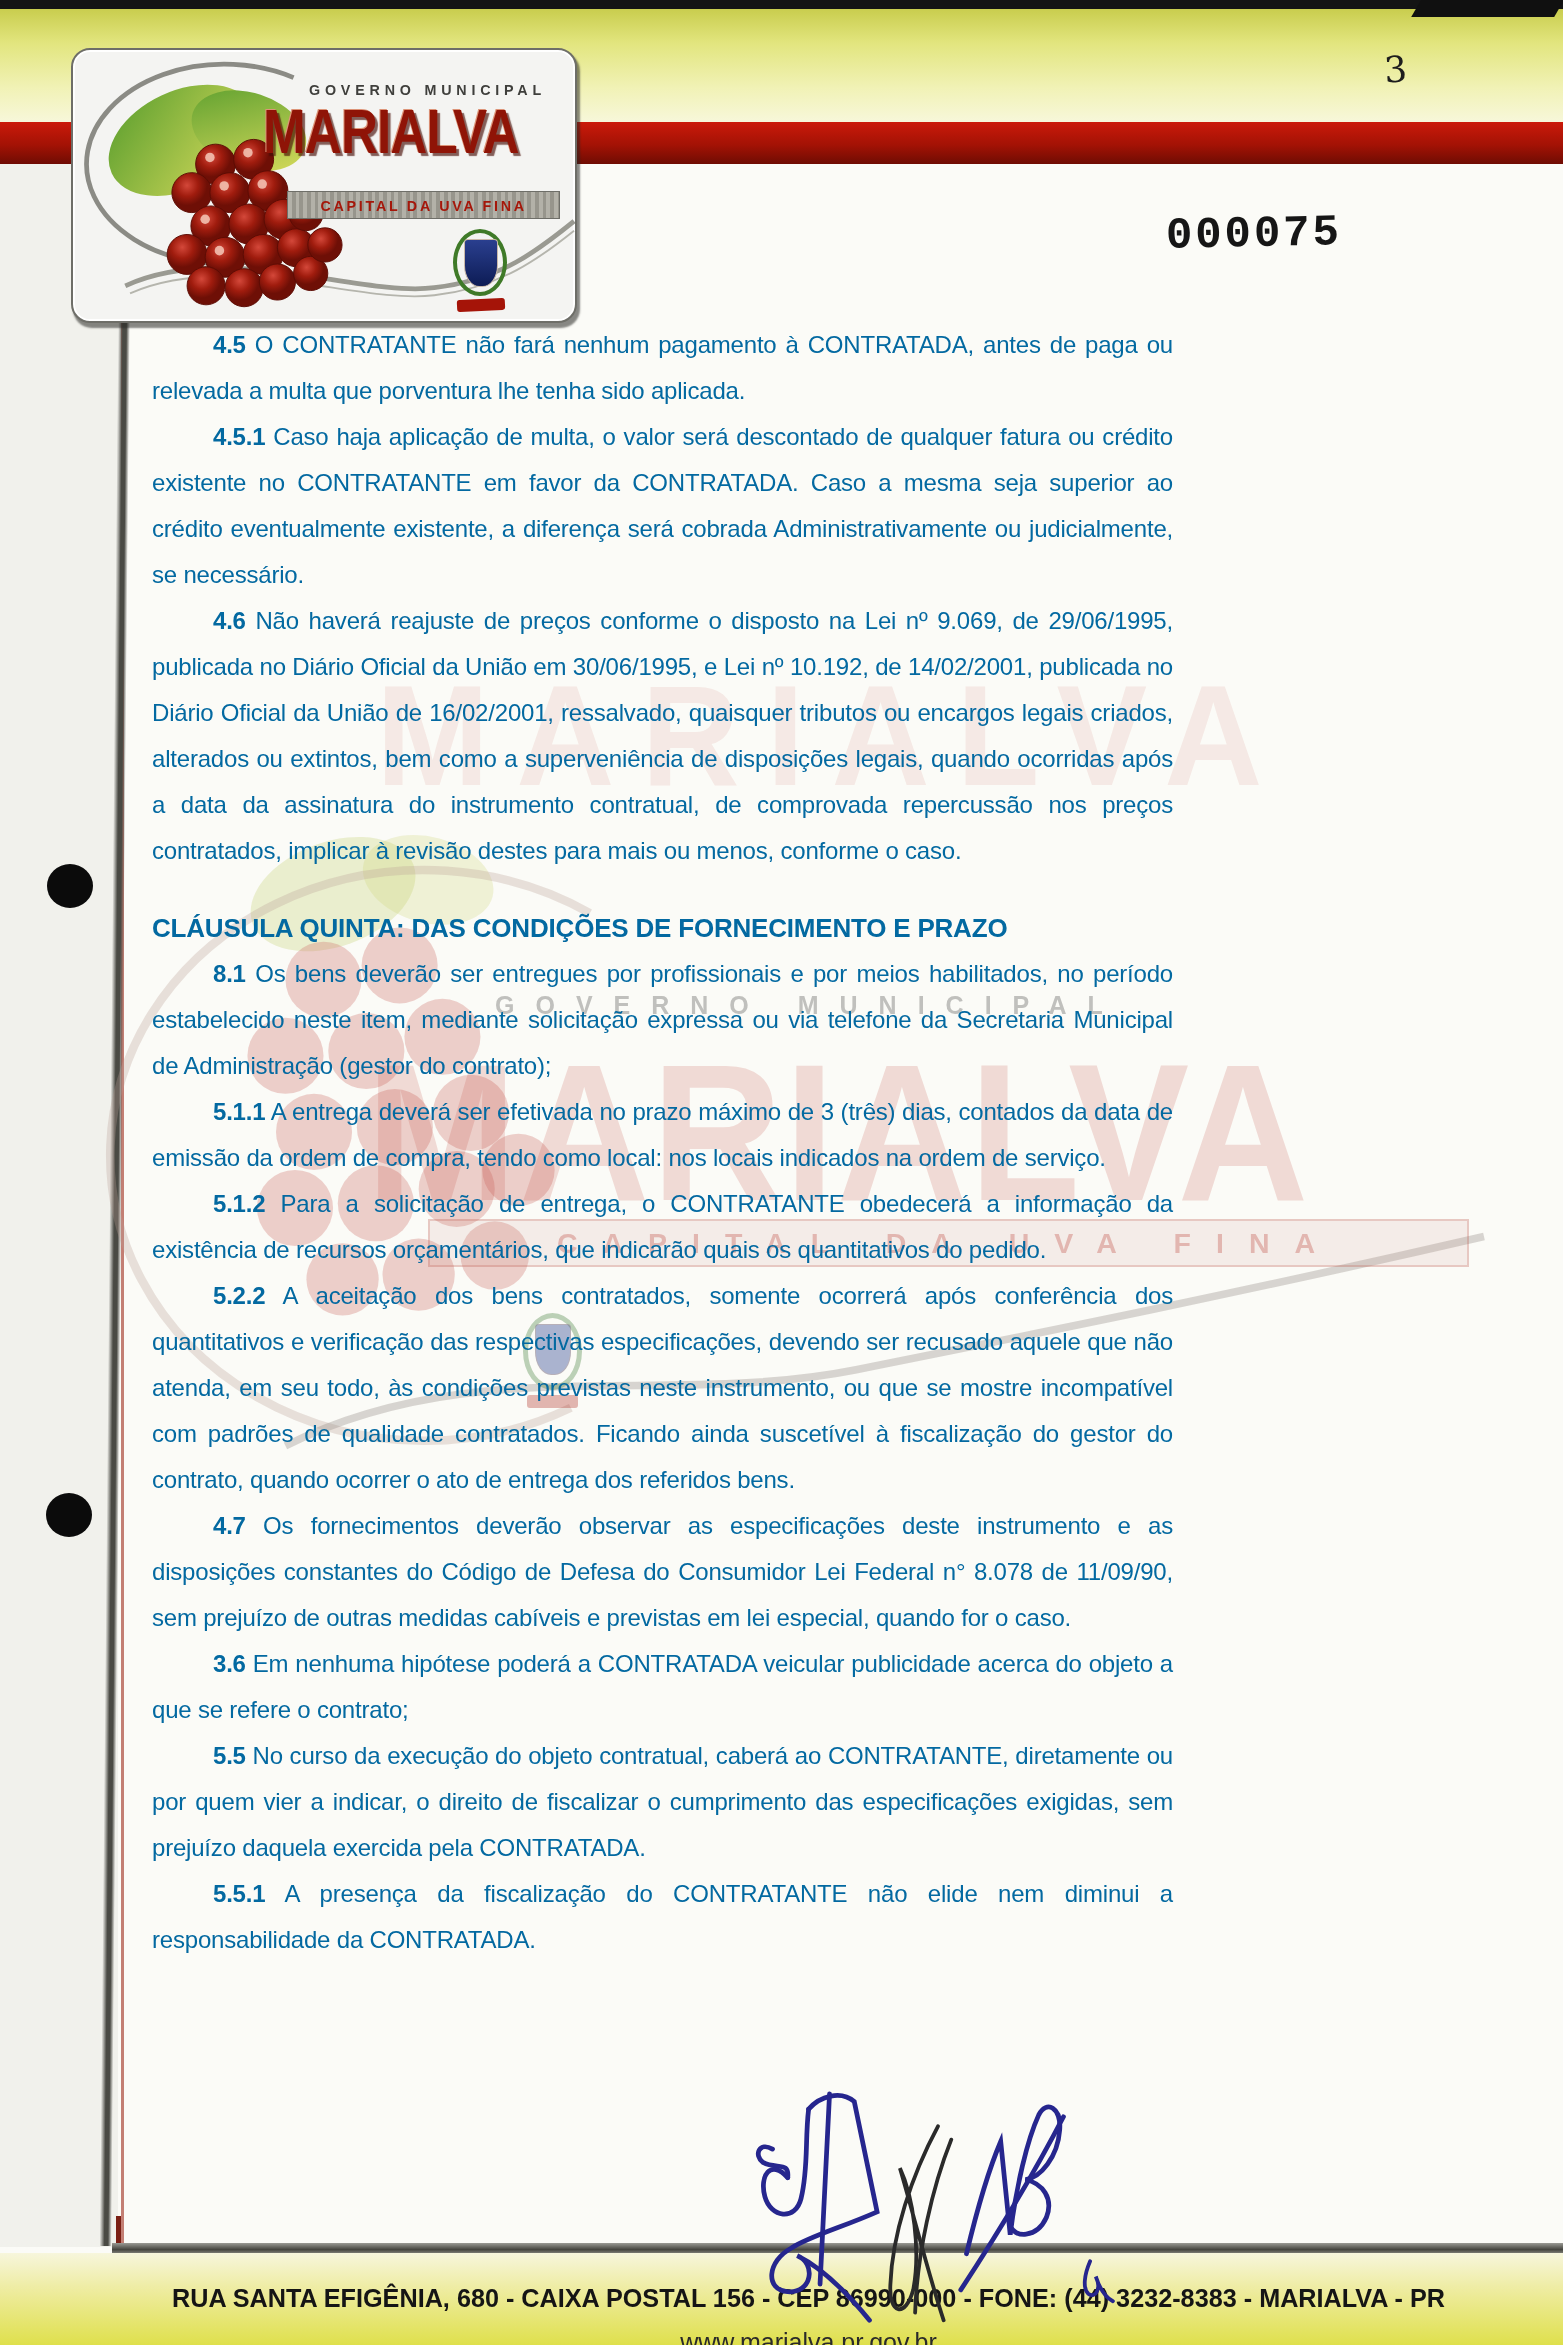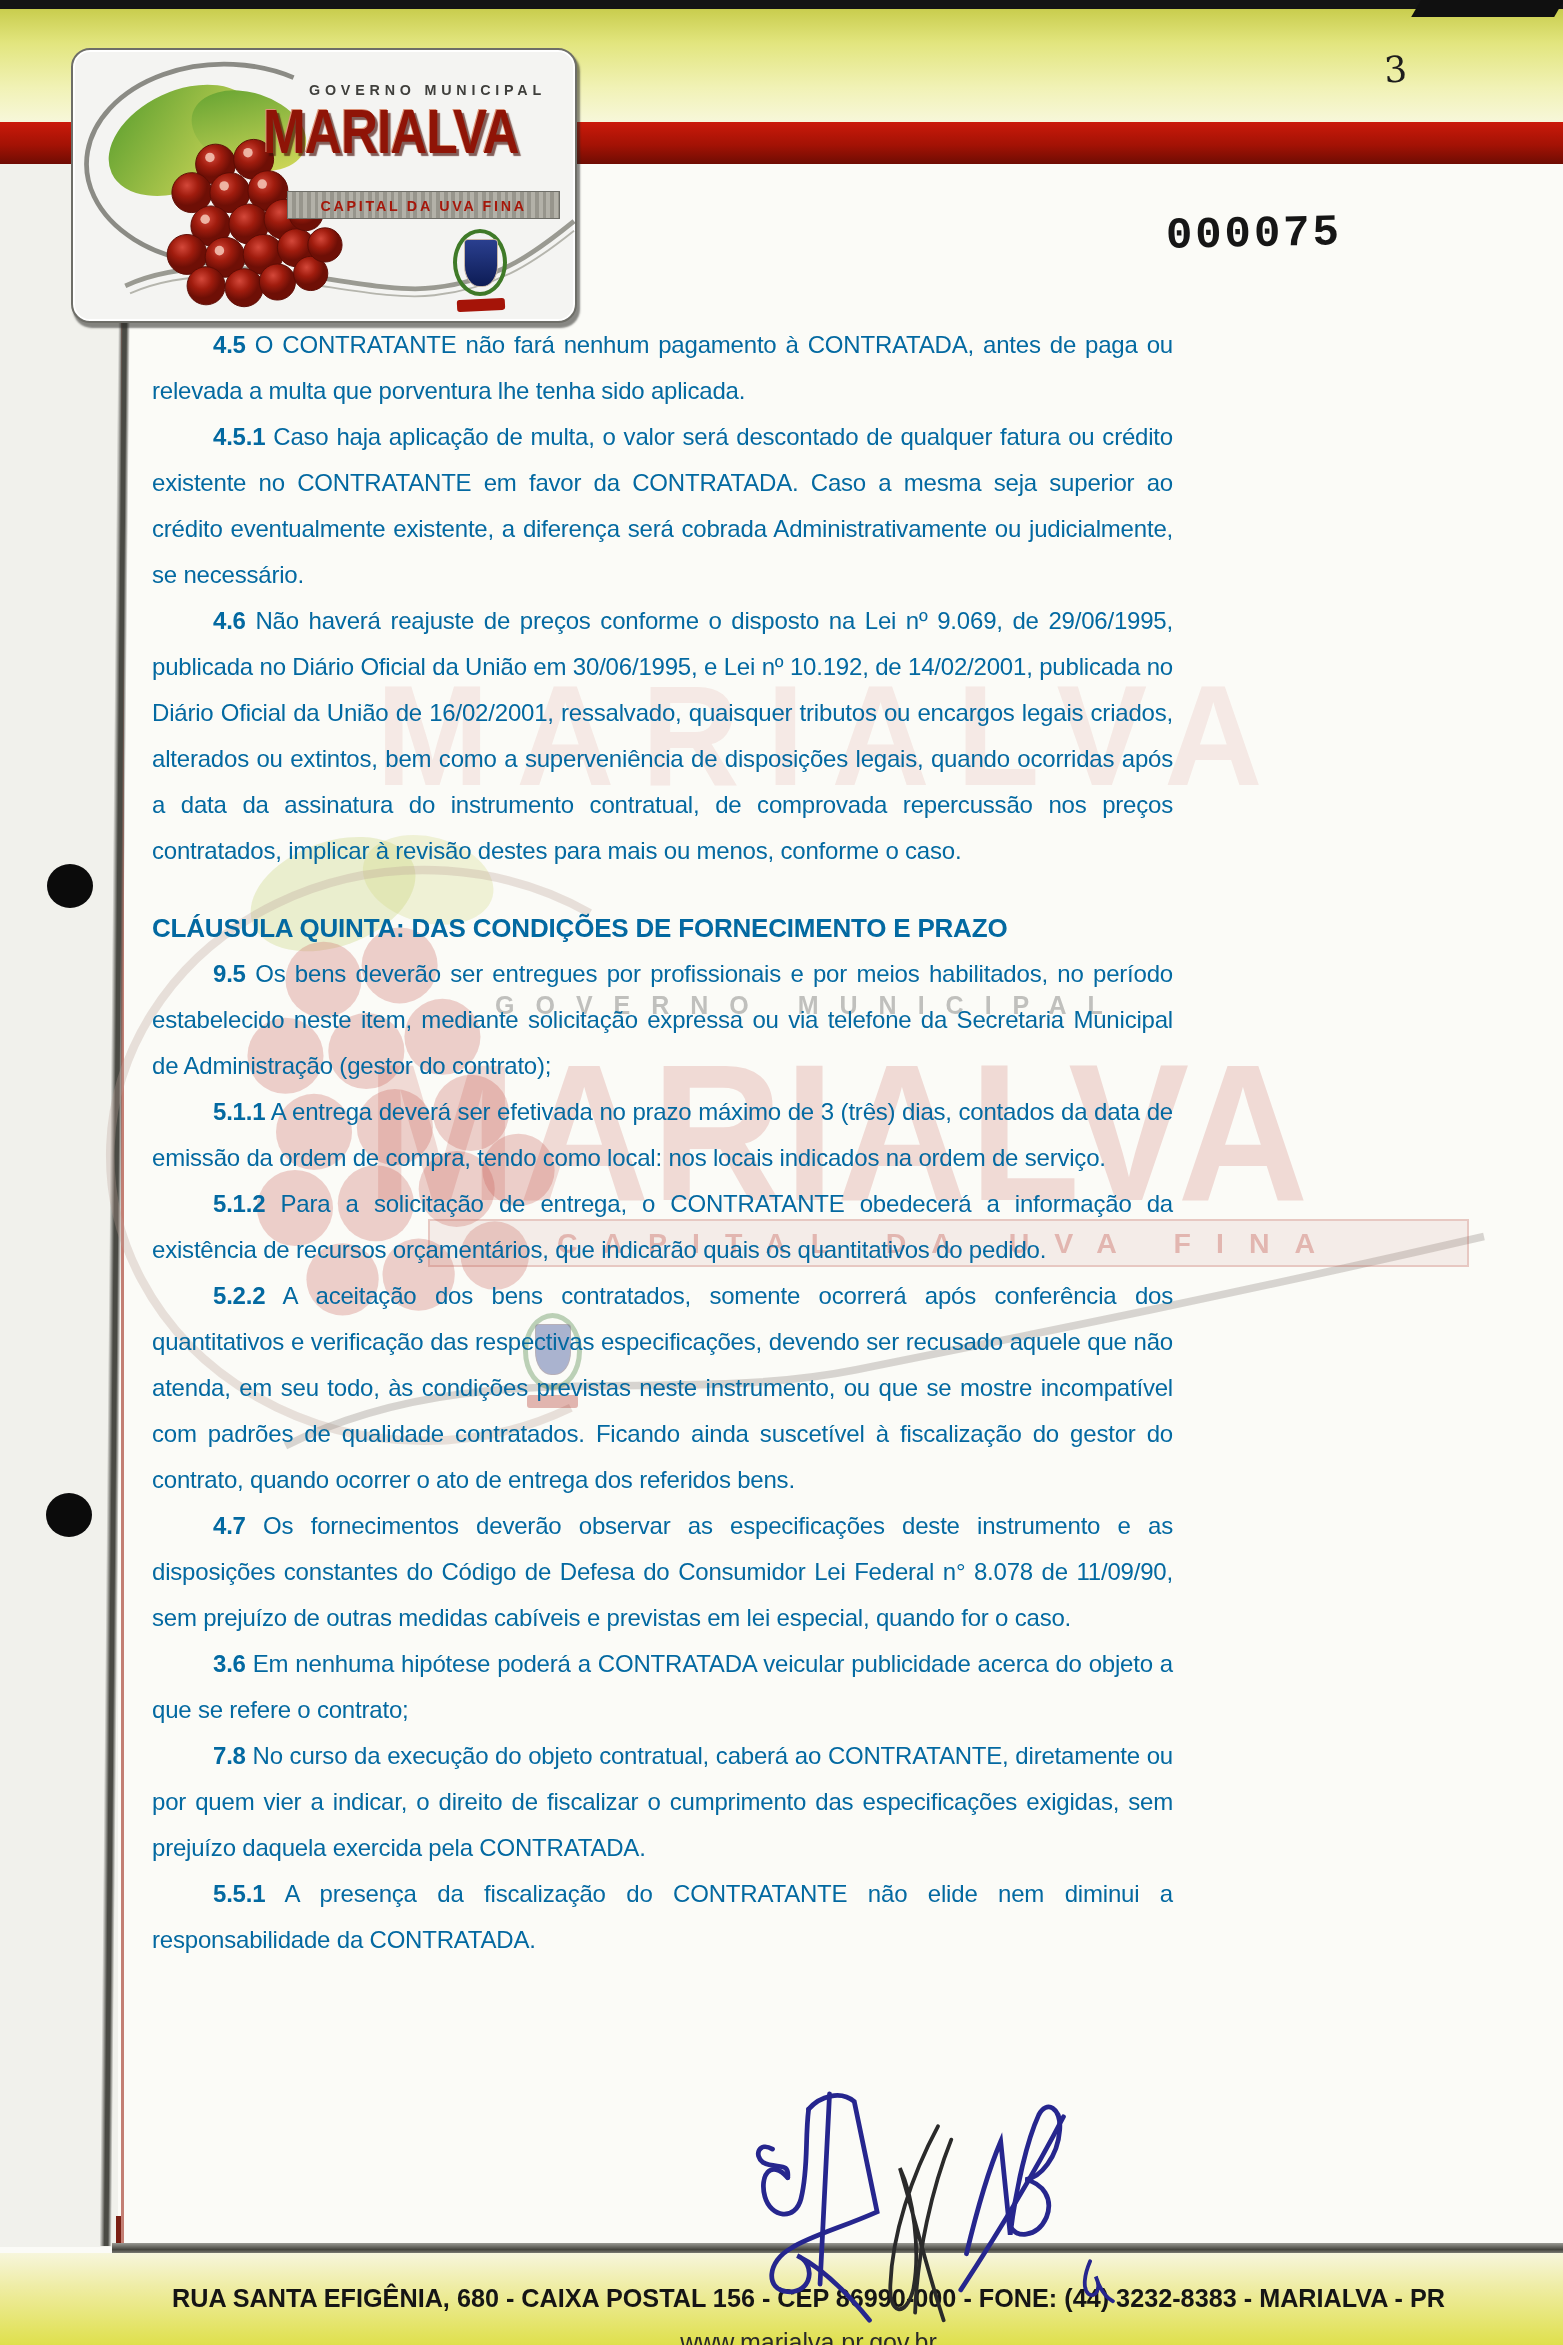--- a/index.html
+++ b/index.html
@@ -143,27 +143,27 @@
     <div class="wreath"></div>
       <div class="field"></div>
       <div class="ribbon"></div>
   </div>
 
   <div class="doc">
       <div class="doc-para"><b>4.5</b> O CONTRATANTE não fará nenhum pagamento à CONTRATADA, antes de paga ou relevada a multa que porventura lhe tenha sido aplicada.</div>
       <div class="doc-para"><b>4.5.1</b> Caso haja aplicação de multa, o valor será descontado de qualquer fatura ou crédito existente no CONTRATANTE em favor da CONTRATADA. Caso a mesma seja superior ao crédito eventualmente existente, a diferença será cobrada Administrativamente ou judicialmente, se necessário.</div>
       <div class="doc-para"><b>4.6</b> Não haverá reajuste de preços conforme o disposto na Lei nº 9.069, de 29/06/1995, publicada no Diário Oficial da União em 30/06/1995, e Lei nº 10.192, de 14/02/2001, publicada no Diário Oficial da União de 16/02/2001, ressalvado, quaisquer tributos ou encargos legais criados, alterados ou extintos, bem como a superveniência de disposições legais, quando ocorridas após a data da assinatura do instrumento contratual, de comprovada repercussão nos preços contratados, implicar à revisão destes para mais ou menos, conforme o caso.</div>
       <div class="doc-heading">CLÁUSULA QUINTA: DAS CONDIÇÕES DE FORNECIMENTO E PRAZO</div>
-      <div class="doc-para"><b>9.5</b> Os bens deverão ser entregues por profissionais e por meios habilitados, no período estabelecido neste item, mediante solicitação expressa ou via telefone da Secretaria Municipal de Administração (gestor do contrato);</div>
+      <div class="doc-para"><b>8.1</b> Os bens deverão ser entregues por profissionais e por meios habilitados, no período estabelecido neste item, mediante solicitação expressa ou via telefone da Secretaria Municipal de Administração (gestor do contrato);</div>
       <div class="doc-para"><b>5.1.1</b> A entrega deverá ser efetivada no prazo máximo de 3 (três) dias, contados da data de emissão da ordem de compra, tendo como local: nos locais indicados na ordem de serviço.</div>
       <div class="doc-para"><b>5.1.2</b> Para a solicitação de entrega, o CONTRATANTE obedecerá a informação da existência de recursos orçamentários, que indicarão quais os quantitativos do pedido.</div>
       <div class="doc-para"><b>5.2.2</b> A aceitação dos bens contratados, somente ocorrerá após conferência dos quantitativos e verificação das respectivas especificações, devendo ser recusado aquele que não atenda, em seu todo, às condições previstas neste instrumento, ou que se mostre incompatível com padrões de qualidade contratados. Ficando ainda suscetível à fiscalização do gestor do contrato, quando ocorrer o ato de entrega dos referidos bens.</div>
       <div class="doc-para"><b>4.7</b> Os fornecimentos deverão observar as especificações deste instrumento e as disposições constantes do Código de Defesa do Consumidor Lei Federal n° 8.078 de 11/09/90, sem prejuízo de outras medidas cabíveis e previstas em lei especial, quando for o caso.</div>
       <div class="doc-para"><b>3.6</b> Em nenhuma hipótese poderá a CONTRATADA veicular publicidade acerca do objeto a que se refere o contrato;</div>
-      <div class="doc-para"><b>7.8</b> No curso da execução do objeto contratual, caberá ao CONTRATANTE, diretamente ou por quem vier a indicar, o direito de fiscalizar o cumprimento das especificações exigidas, sem prejuízo daquela exercida pela CONTRATADA.</div>
+      <div class="doc-para"><b>5.5</b> No curso da execução do objeto contratual, caberá ao CONTRATANTE, diretamente ou por quem vier a indicar, o direito de fiscalizar o cumprimento das especificações exigidas, sem prejuízo daquela exercida pela CONTRATADA.</div>
       <div class="doc-para"><b>5.5.1</b> A presença da fiscalização do CONTRATANTE não elide nem diminui a responsabilidade da CONTRATADA.</div>
     </div>
 
   <div class="logo-box">
     <svg class="logo-art" width="502" height="271" viewBox="0 0 528 285">
       <defs>
         <radialGradient id="grape" cx="38%" cy="32%">
           <stop offset="0%" stop-color="#d4483a"></stop>
             <stop offset="55%" stop-color="#a01c0e"></stop>
             <stop offset="100%" stop-color="#6e0f06"></stop>

